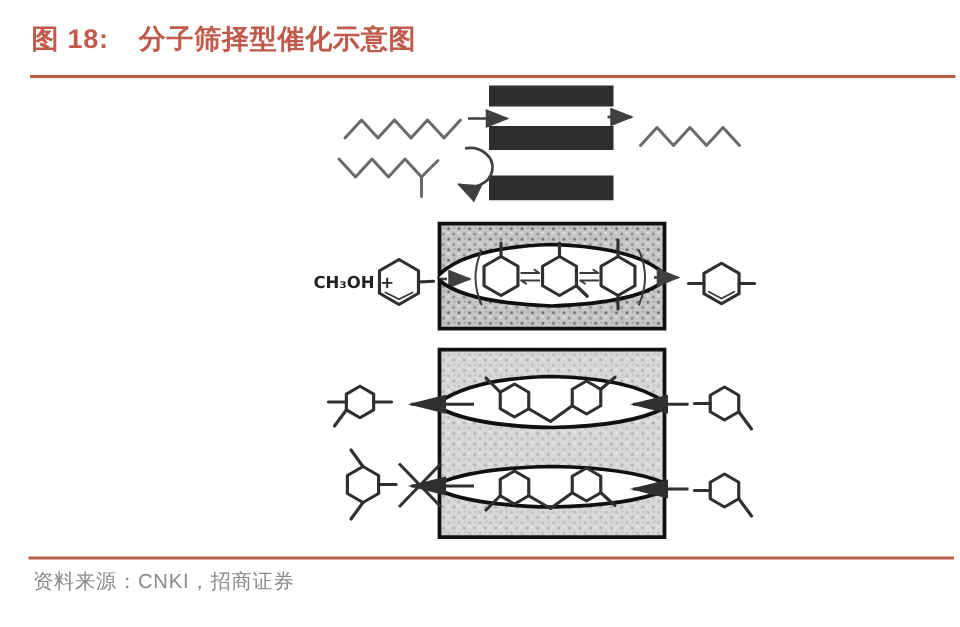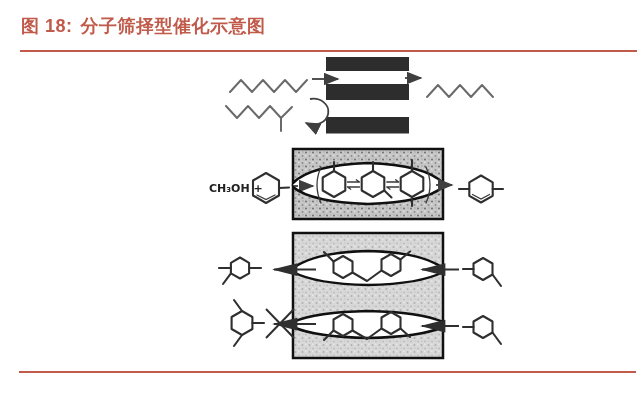--- a/index.html
+++ b/index.html
@@ -4,21 +4,21 @@
 <style>
   html,body{margin:0;padding:0;background:#ffffff;}
   .page{
     position:relative;width:640px;height:418px;background:#ffffff;overflow:hidden;
     font-family:"Liberation Sans","DejaVu Sans",sans-serif;
   }
   .fig-title{
     position:absolute;left:21px;top:14px;font-size:18px;font-weight:700;
     color:var(--accent,#c05a4a);letter-spacing:.5px;white-space:nowrap;
   }
-  .fig-title .t-label{margin-right:8px;}
+  .fig-title .t-label{margin-right:20px;}
   .title-rule{position:absolute;left:20px;right:3px;top:50px;height:2px;background:var(--accent,#c05a4a);}
   .footer-rule{position:absolute;left:19px;right:4px;top:371px;height:2px;background:var(--accent,#c05a4a);}
   .source-line{
     position:absolute;left:22px;top:379px;font-size:13.5px;color:var(--source,#8a8a8a);
     letter-spacing:.5px;white-space:nowrap;
   }
   svg.diagram{position:absolute;left:0;top:0;}
   .mol{fill:none;stroke:#6a6a6a;stroke-width:2;stroke-linecap:round;stroke-linejoin:round;}
   .molb{fill:none;stroke:#2f2f2f;stroke-width:2.1;stroke-linecap:round;stroke-linejoin:round;}
   .arrow{stroke:#3f3f3f;stroke-width:1.8;fill:none;}
@@ -195,14 +195,15 @@
       </g>
       <g>
         <line class="molb" x1="463" y1="327" x2="473.5" y2="327"></line>
         <polygon class="molb" points="483,316 492.5,321.5 492.5,332.5 483,338 473.5,332.5 473.5,321.5"></polygon>
         <line class="molb" x1="492.5" y1="332.5" x2="501" y2="344"></line>
       </g>
     </g>
   </svg>
 
   <div class="footer-rule"></div>
+  <div class="source-line">资料来源：CNKI，招商证券</div>
 
 </div>
 
 </body></html>

